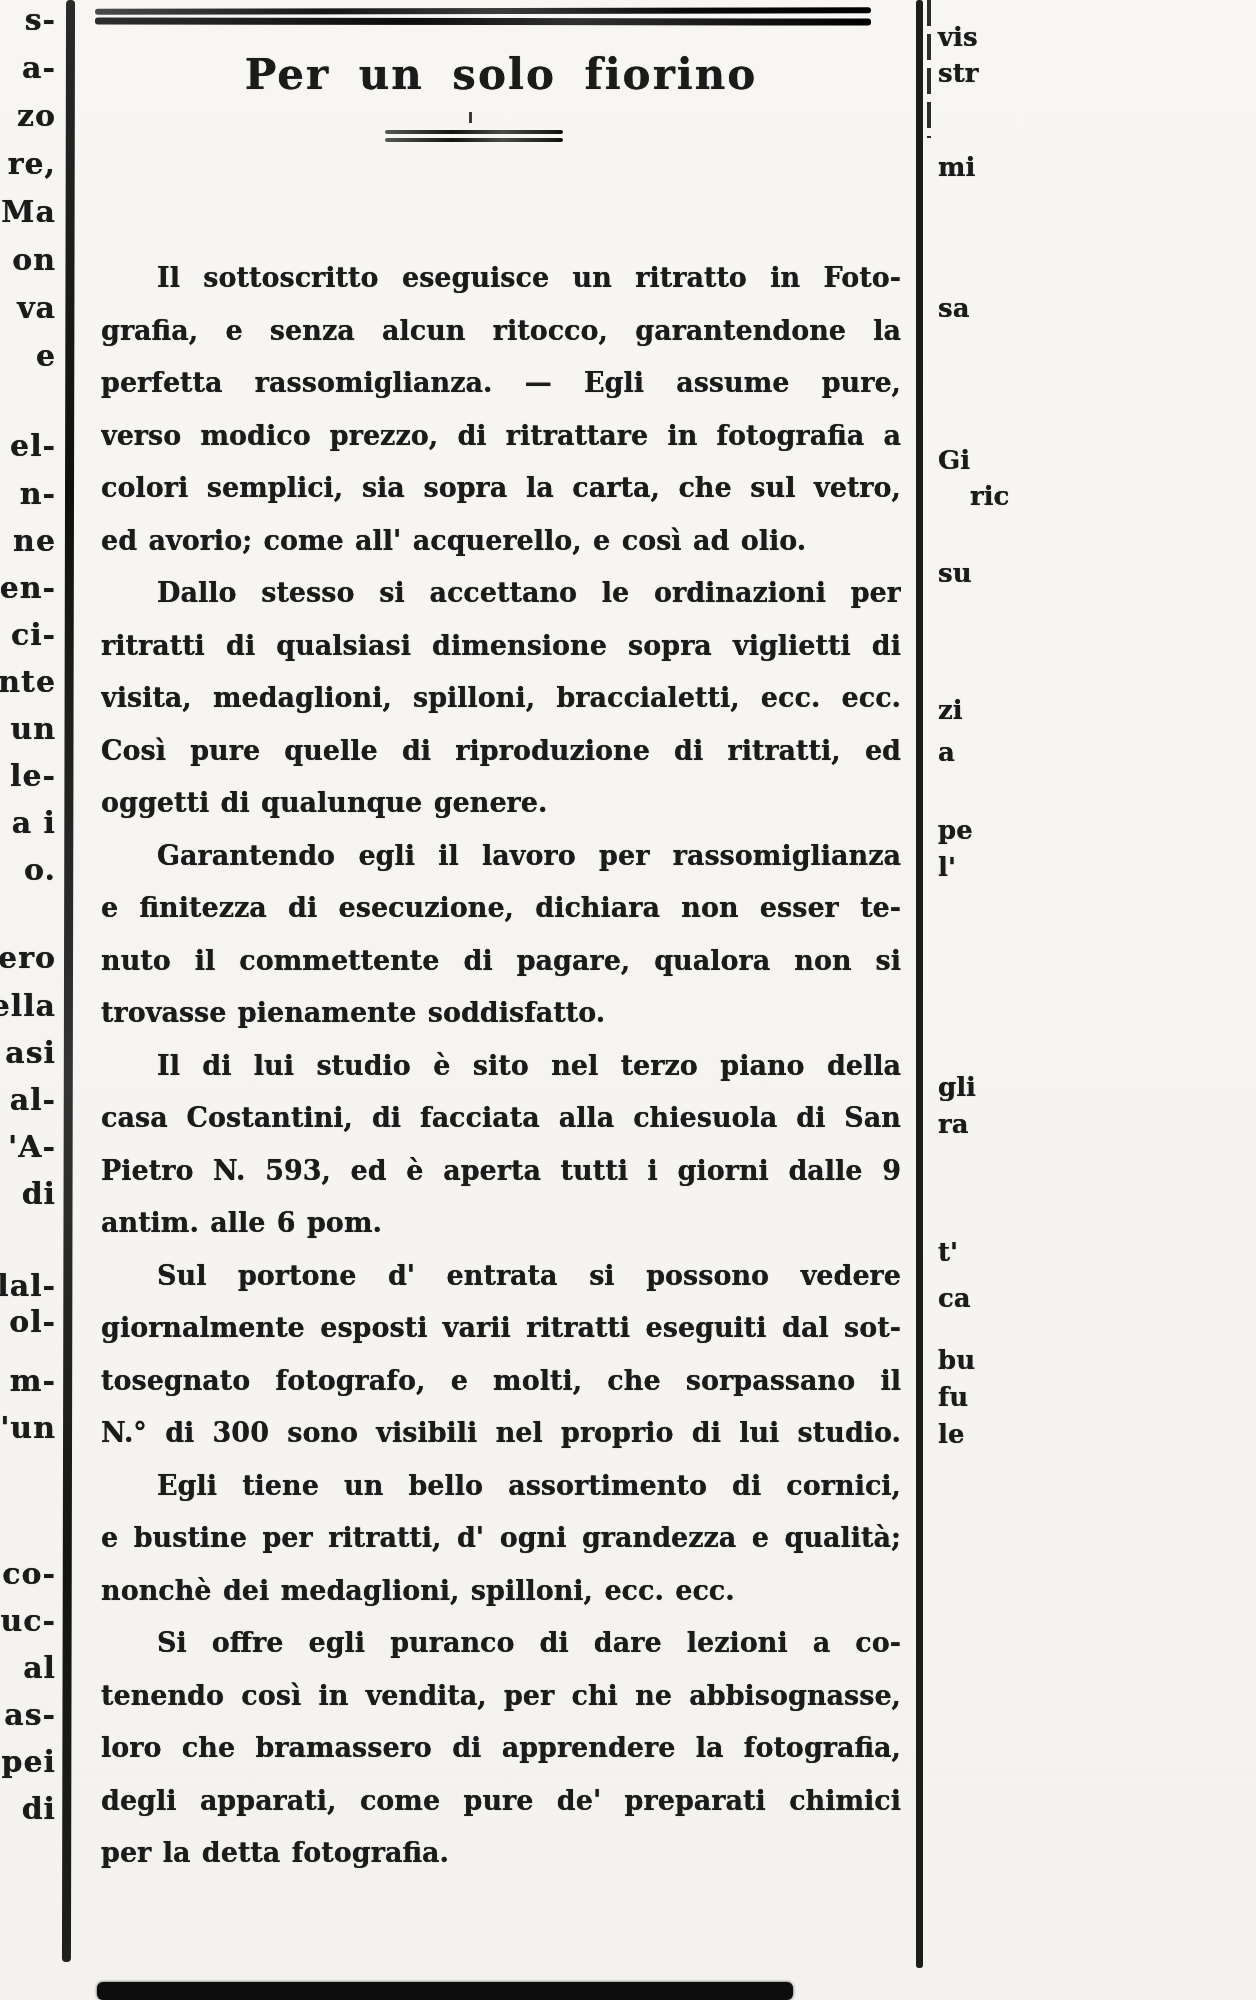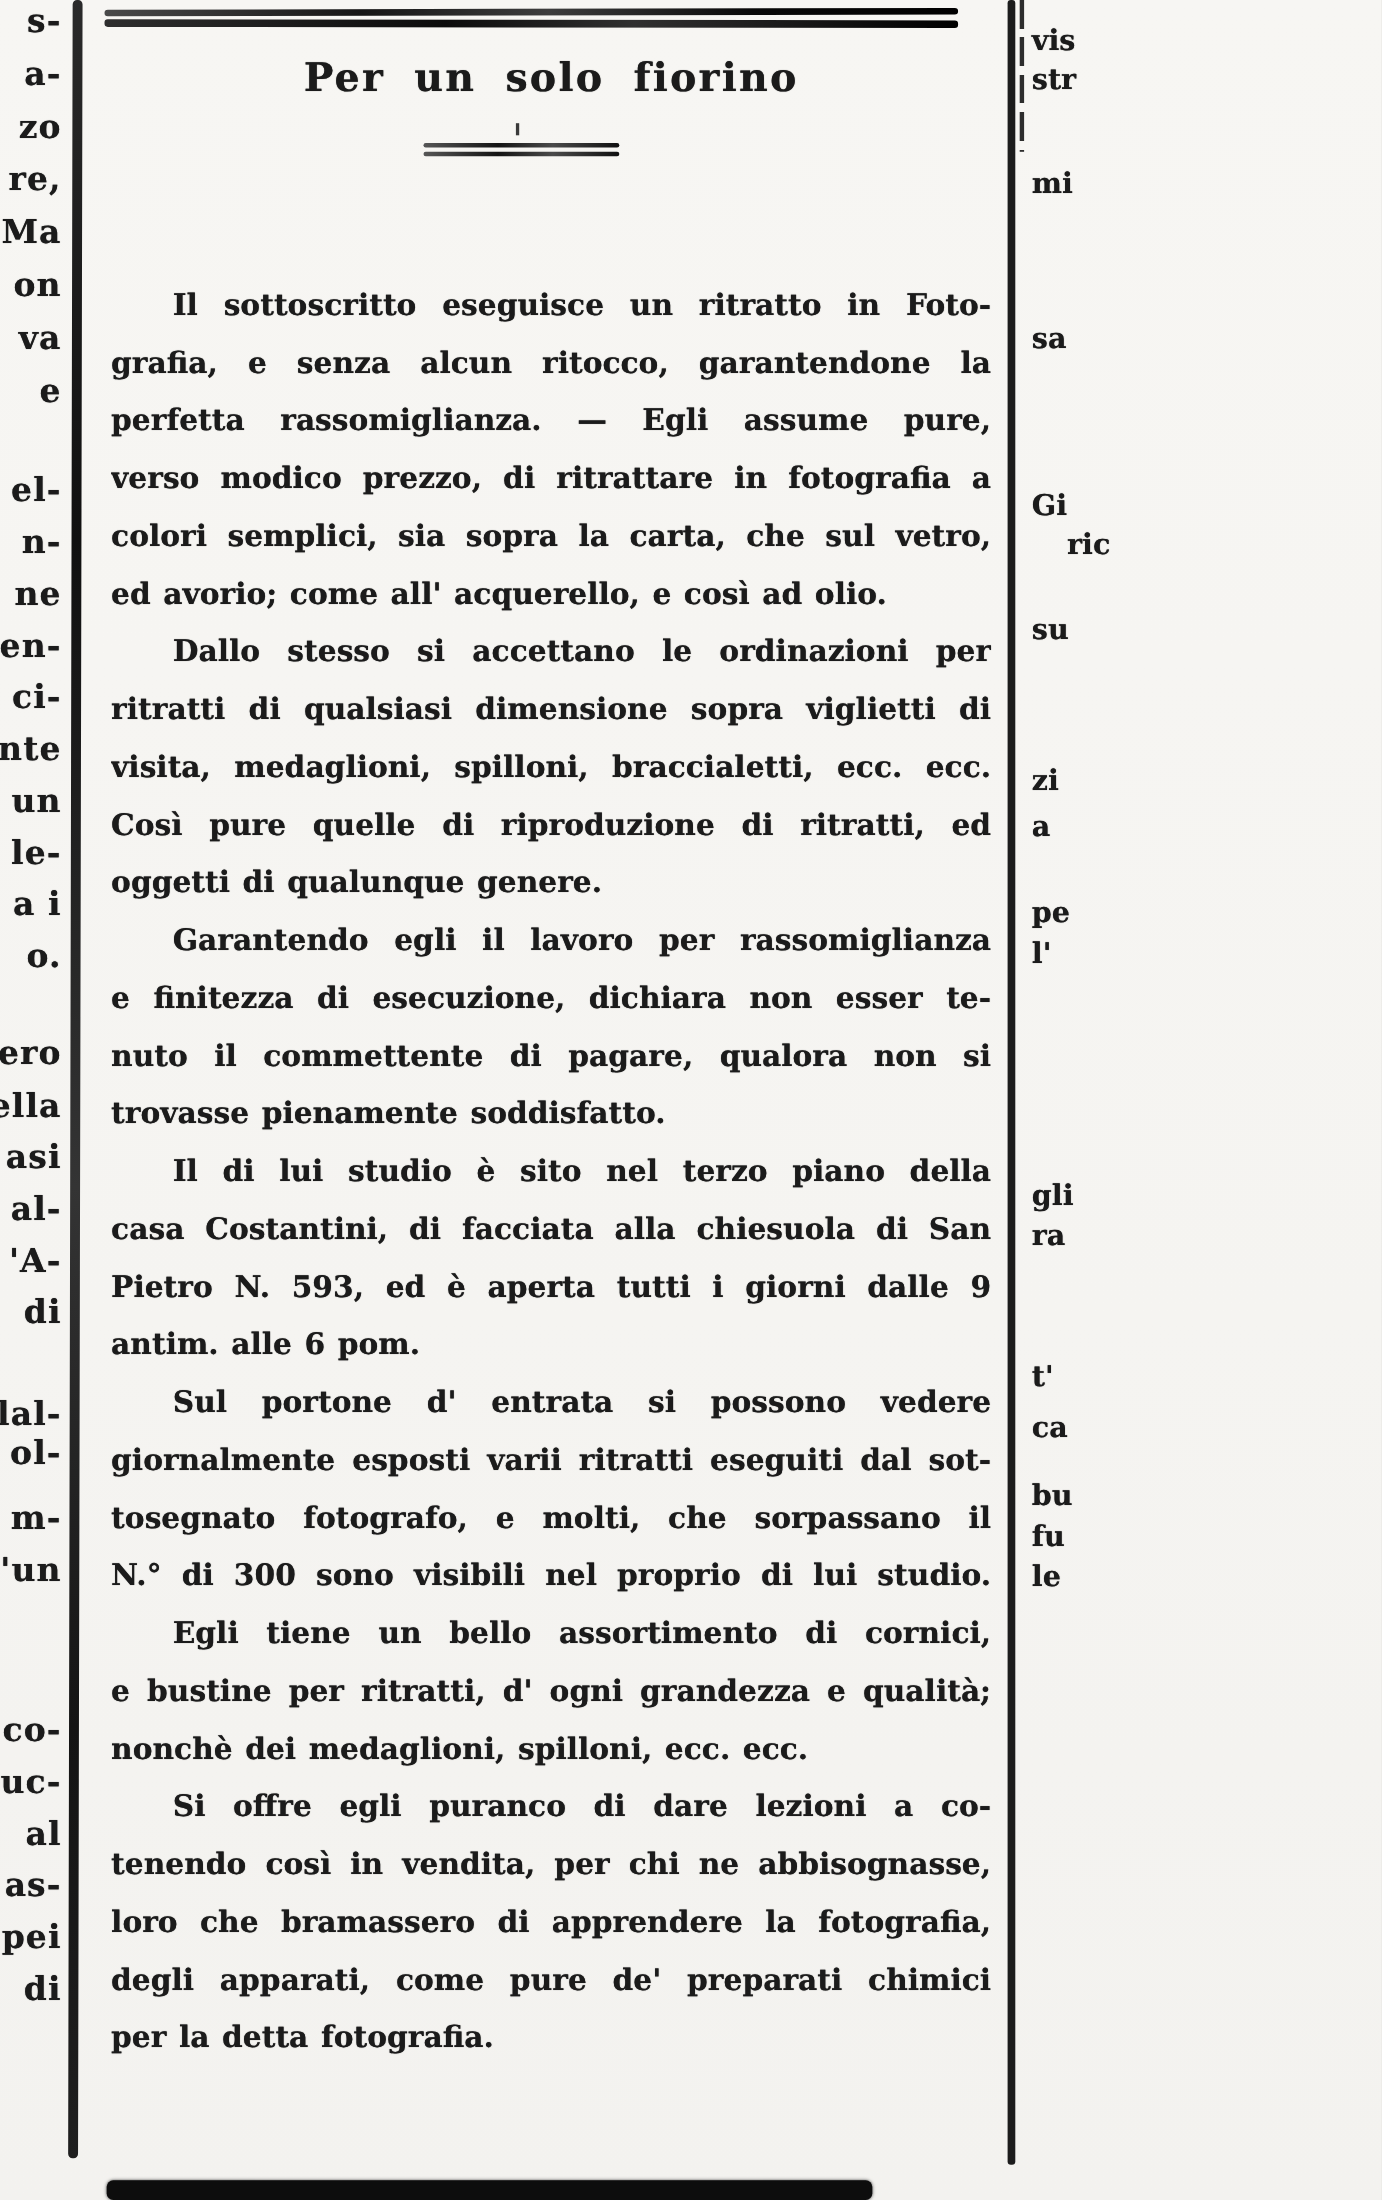--- a/index.html
+++ b/index.html
@@ -21,21 +21,21 @@
   
   .main{position:absolute;left:95px;top:0;width:812px;height:2000px;}
   .top-rule{position:absolute;left:0;top:8px;width:776px;}
   .top-rule i{display:block;height:6px;margin-bottom:4px;border-radius:3px;
     background:linear-gradient(90deg,#4a4a4a,#161616 30%,#3d3d3d 52%,#090909 76%,#000);
     transform:rotate(-.12deg);}
   .top-rule i:last-child{height:7px;transform:rotate(.08deg);
     background:linear-gradient(90deg,#2e2e2e,#0c0c0c 40%,#303030 62%,#000);}
   .headline{
     position:absolute;top:50px;left:0;width:100%;margin:0;text-align:center;
-    font-size:36px;font-weight:700;letter-spacing:2px;word-spacing:12px;
+    font-size:42px;font-weight:700;letter-spacing:2px;word-spacing:12px;
   }
   .head-tick{position:absolute;top:112px;left:374px;width:3px;height:11px;background:#3a3a3a;}
   .orn{position:absolute;top:130px;left:290px;width:178px;}
   .orn i{display:block;height:4px;margin-bottom:4px;border-radius:2px;
     background:linear-gradient(90deg,#565656,#141414 38%,#4a4a4a 66%,#101010);}
   .body-text{
     position:absolute;left:6px;top:252px;width:800px;
     font-size:27px;font-weight:700;word-spacing:2px;
   }
   .line{height:52.5px;line-height:52.5px;overflow:hidden;}

